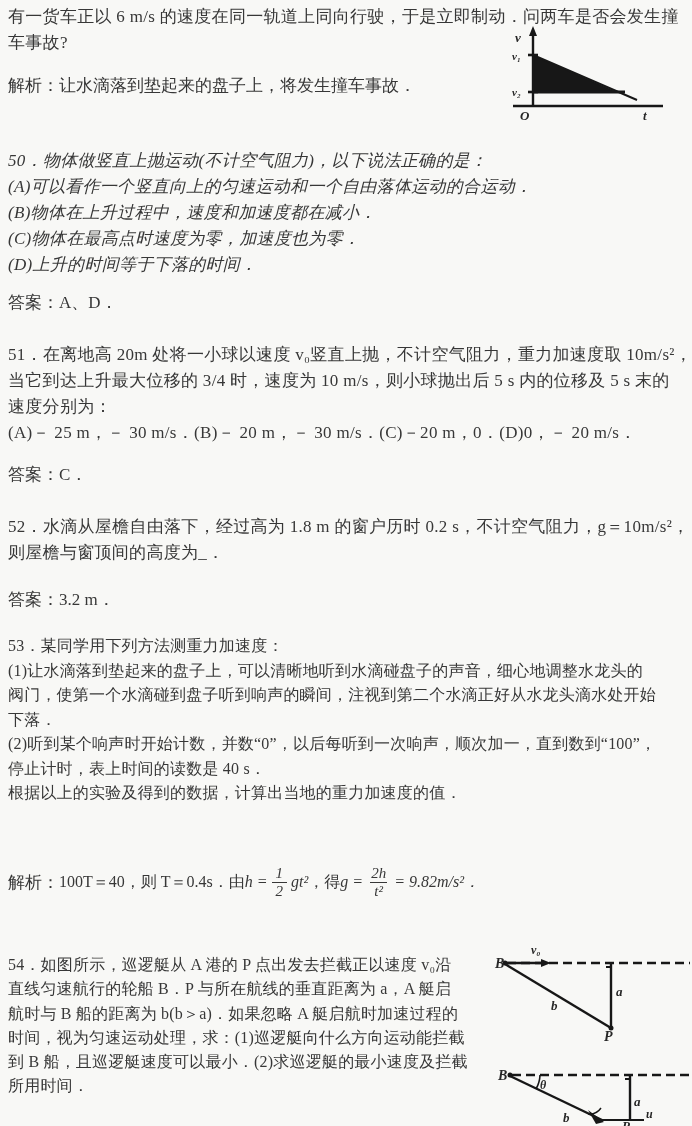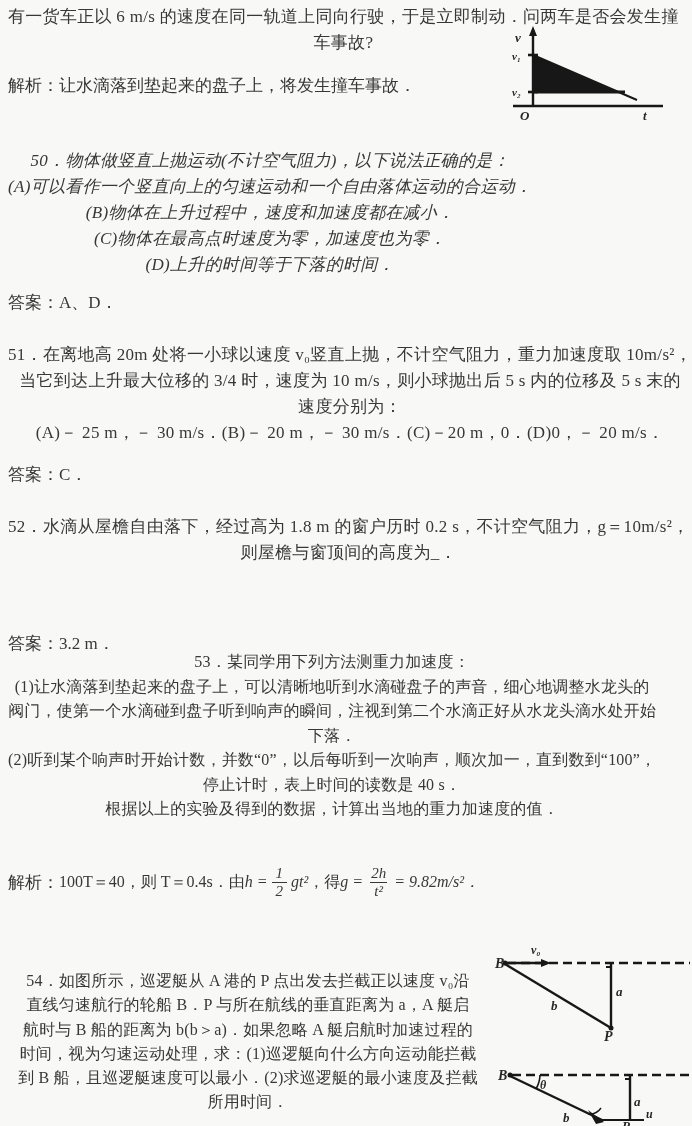--- a/index.html
+++ b/index.html
@@ -1,25 +1,24 @@
 <!DOCTYPE html>
 <html><head>
 <meta charset="utf-8">
 <style>
   html,body{margin:0;padding:0;background:#e8e8e8;}
   .page{
     position:relative;width:692px;height:1126px;margin:0 auto;
     background:#fcfcfa;color:#333;overflow:hidden;
     font-family:"Liberation Serif","DejaVu Serif",serif;
-    text-align:center;
   }
   .block{position:absolute;}
   .tline{white-space:nowrap;}
   .fs17{font-size:17px;line-height:26px;letter-spacing:0.3px;}
-  .fs16{font-size:16px;line-height:24px;letter-spacing:0.2px;margin-top:16px;}
+  .fs16{font-size:16px;line-height:24px;letter-spacing:0.2px;}
   .fs16 .tline{line-height:24.3px;}
   .q53 .tline{line-height:24.5px;}
   .ansline{font-size:17px;white-space:nowrap;}
   .lbl{font-weight:normal;}
   .formula{display:flex;align-items:center;font-size:16px;white-space:nowrap;}
   .it{font-style:italic;font-family:"Liberation Serif",serif;}
   .frac{display:inline-flex;flex-direction:column;align-items:center;
         font-style:italic;font-size:15px;line-height:1.1;margin:0 4px;}
   .frac .den{border-top:1.2px solid #333;padding:0 4px;}
   .frac .num{padding:0 4px;}
@@ -83,21 +82,21 @@
 
   <div class="block ansline" style="left:8px;top:463px;">
     <span class="lbl">答案：</span><span>C．</span>
   </div>
 
   <div class="block fs17" style="left:8px;top:514px;">
       <div class="tline">52．水滴从屋檐自由落下，经过高为 1.8 m 的窗户历时 0.2 s，不计空气阻力，g＝10m/s²，</div>
       <div class="tline">则屋檐与窗顶间的高度为_．</div>
     </div>
 
-  <div class="block ansline" style="left:8px;top:588px;margin-top:44px;">
+  <div class="block ansline" style="left:8px;top:588px;">
     <span class="lbl">答案：</span><span>3.2 m．</span>
   </div>
 
   <div class="block fs16 q53" style="left:8px;top:634px;">
       <div class="tline">53．某同学用下列方法测重力加速度：</div>
       <div class="tline">(1)让水滴落到垫起来的盘子上，可以清晰地听到水滴碰盘子的声音，细心地调整水龙头的</div>
       <div class="tline">阀门，使第一个水滴碰到盘子听到响声的瞬间，注视到第二个水滴正好从水龙头滴水处开始</div>
       <div class="tline">下落．</div>
       <div class="tline">(2)听到某个响声时开始计数，并数“0”，以后每听到一次响声，顺次加一，直到数到“100”，</div>
       <div class="tline">停止计时，表上时间的读数是 40 s．</div>

